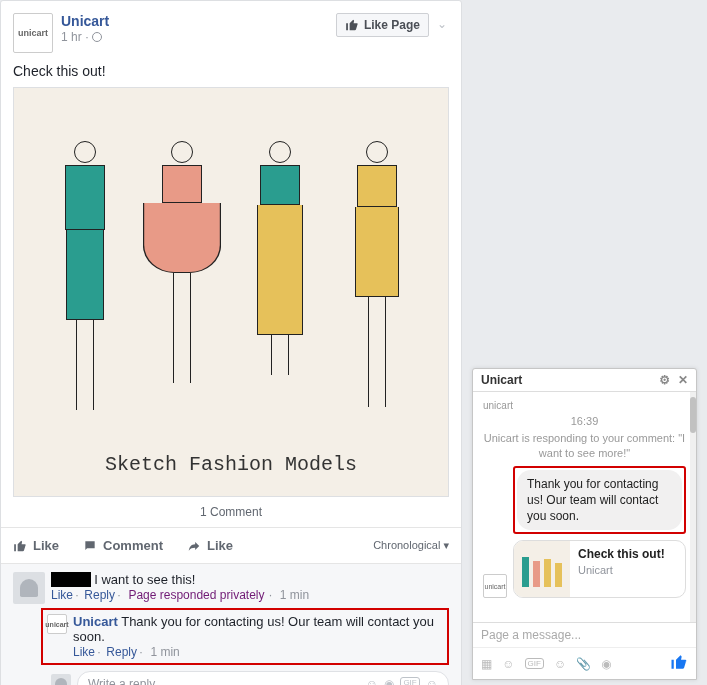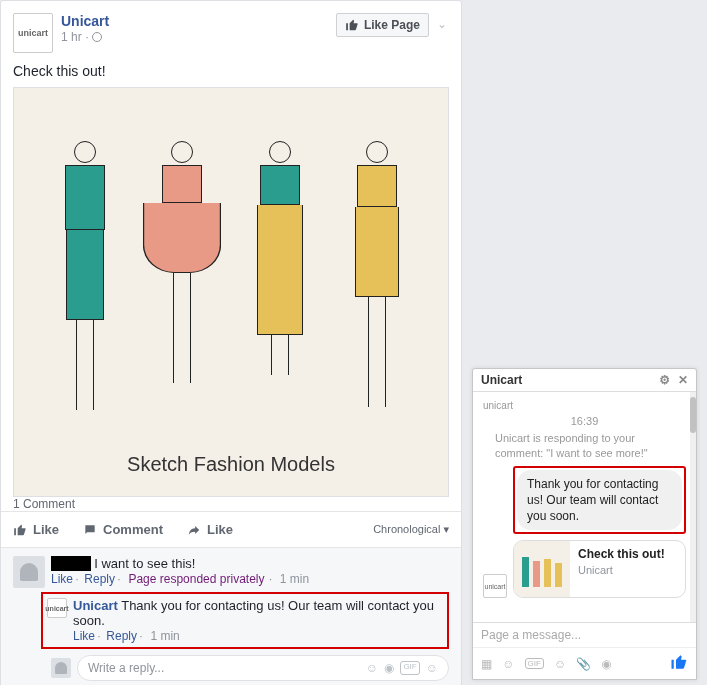--- a/index.html
+++ b/index.html
@@ -23,22 +23,22 @@
 .models{display:flex;align-items:flex-end;justify-content:space-around;width:90%;height:74%}
 .m{width:70px;height:100%;position:relative}
 .head{width:22px;height:22px;border:1.5px solid #222;border-radius:50%;margin:0 auto}
 .torso{width:40px;height:65px;margin:2px auto 0;border:1.5px solid #222}
 .skirt{width:56px;height:70px;margin:0 auto;border:1.5px solid #222;border-top:none}
 .legs{width:18px;height:110px;margin:0 auto;border-left:1.5px solid #222;border-right:1.5px solid #222}
 .m1 .torso{background:#2a9d8f}.m1 .skirt{background:#2a9d8f;width:38px;height:90px}.m1 .legs{height:90px}
 .m2 .torso{background:#e89a87;height:38px}.m2 .skirt{background:#e89a87;border-radius:0 0 40% 40%;transform:scaleX(1.4)}
 .m3 .torso{background:#2a9d8f;height:40px}.m3 .skirt{background:#e6c15a;width:46px;height:130px}.m3 .legs{height:40px}
 .m4 .torso{background:#e6c15a;height:42px}.m4 .skirt{background:#e6c15a;width:44px;height:90px}
-.img-cap{position:absolute;bottom:20px;font-family:Liberation Sans, sans-serif;font-size:20px;color:#333}
-.cmt-count{text-align:left;color:#616770;padding:0 12px;border-bottom:1px solid #e5e5e5;font-size:12px}
+.img-cap{position:absolute;bottom:20px;font-family:Liberation Mono, monospace;font-size:20px;color:#333}
+.cmt-count{text-align:center;color:#616770;padding:8px 12px;border-bottom:1px solid #e5e5e5;font-size:12px}
 .actions{display:flex;align-items:center;padding:4px 12px;height:36px;border-bottom:1px solid #e5e5e5}
 .act{display:flex;align-items:center;gap:6px;color:#616770;font-weight:bold;font-size:13px;margin-right:24px;cursor:pointer}
 .act svg{fill:#616770}
 .chrono{margin-left:auto;color:#616770;font-size:11px;cursor:pointer}
 .comments{padding:8px 12px 6px;background:#f6f7f9}
 .c-row{display:flex;margin-bottom:4px}
 .c-av{width:32px;height:32px;background:#dcdfe3;border-radius:2px;flex:none;display:flex;align-items:center;justify-content:center}
 .c-av.small{width:20px;height:20px}
 .sil{width:18px;height:18px;background:#b0b5bc;border-radius:50% 50% 10% 10%}
 .c-body{margin-left:6px;font-size:13px;flex:1}
@@ -53,21 +53,21 @@
 .ri-icons{display:flex;gap:6px;color:#bec3c9}
 
 
 .chat{position:absolute;right:10px;bottom:5px;width:225px;border:1px solid #c6c6c6;background:#fff;border-radius:3px 3px 0 0;box-shadow:0 0 4px rgba(0,0,0,.1)}
 .chat-hdr{display:flex;align-items:center;padding:4px 8px;border-bottom:1px solid #ddd;font-weight:bold;color:#333;font-size:12px}
 .chat-hdr .spacer{flex:1}
 .chat-hdr i{color:#888;margin-left:8px;cursor:pointer;font-style:normal}
 .chat-body{height:230px;overflow:hidden;padding:8px 10px;font-size:11px;color:#777;position:relative}
 .cb-logo{font-size:10px;color:#999;margin-bottom:4px}
 .cb-time{text-align:center;color:#999;margin:4px 0;font-size:11px}
-.cb-status{color:#999;margin:4px 12px;line-height:1.4}
+.cb-status{text-align:center;color:#999;margin:4px 0;line-height:1.4}
 .bubble{background:#f1f0f0;border-radius:14px;padding:6px 10px;color:#222;font-size:12px;margin:6px 0;max-width:170px;line-height:1.35}
 .red-bubble{border:2px solid #d20000;padding:2px;border-radius:3px;max-width:178px}
 .link-card{display:flex;border:1px solid #ddd;border-radius:10px;overflow:hidden;margin-top:6px}
 .lc-thumb{width:56px;height:56px;background:#f4efe7;display:flex;align-items:center;justify-content:center;flex:none}
 .lc-thumb .mini{width:44px;height:36px;display:flex;justify-content:space-around;align-items:flex-end}
 .mini div{width:7px}
 .mini .a{height:30px;background:#2a9d8f}
 .mini .b{height:26px;background:#e89a87}
 .mini .c{height:28px;background:#e6c15a}
 .mini .d{height:24px;background:#e6c15a}

